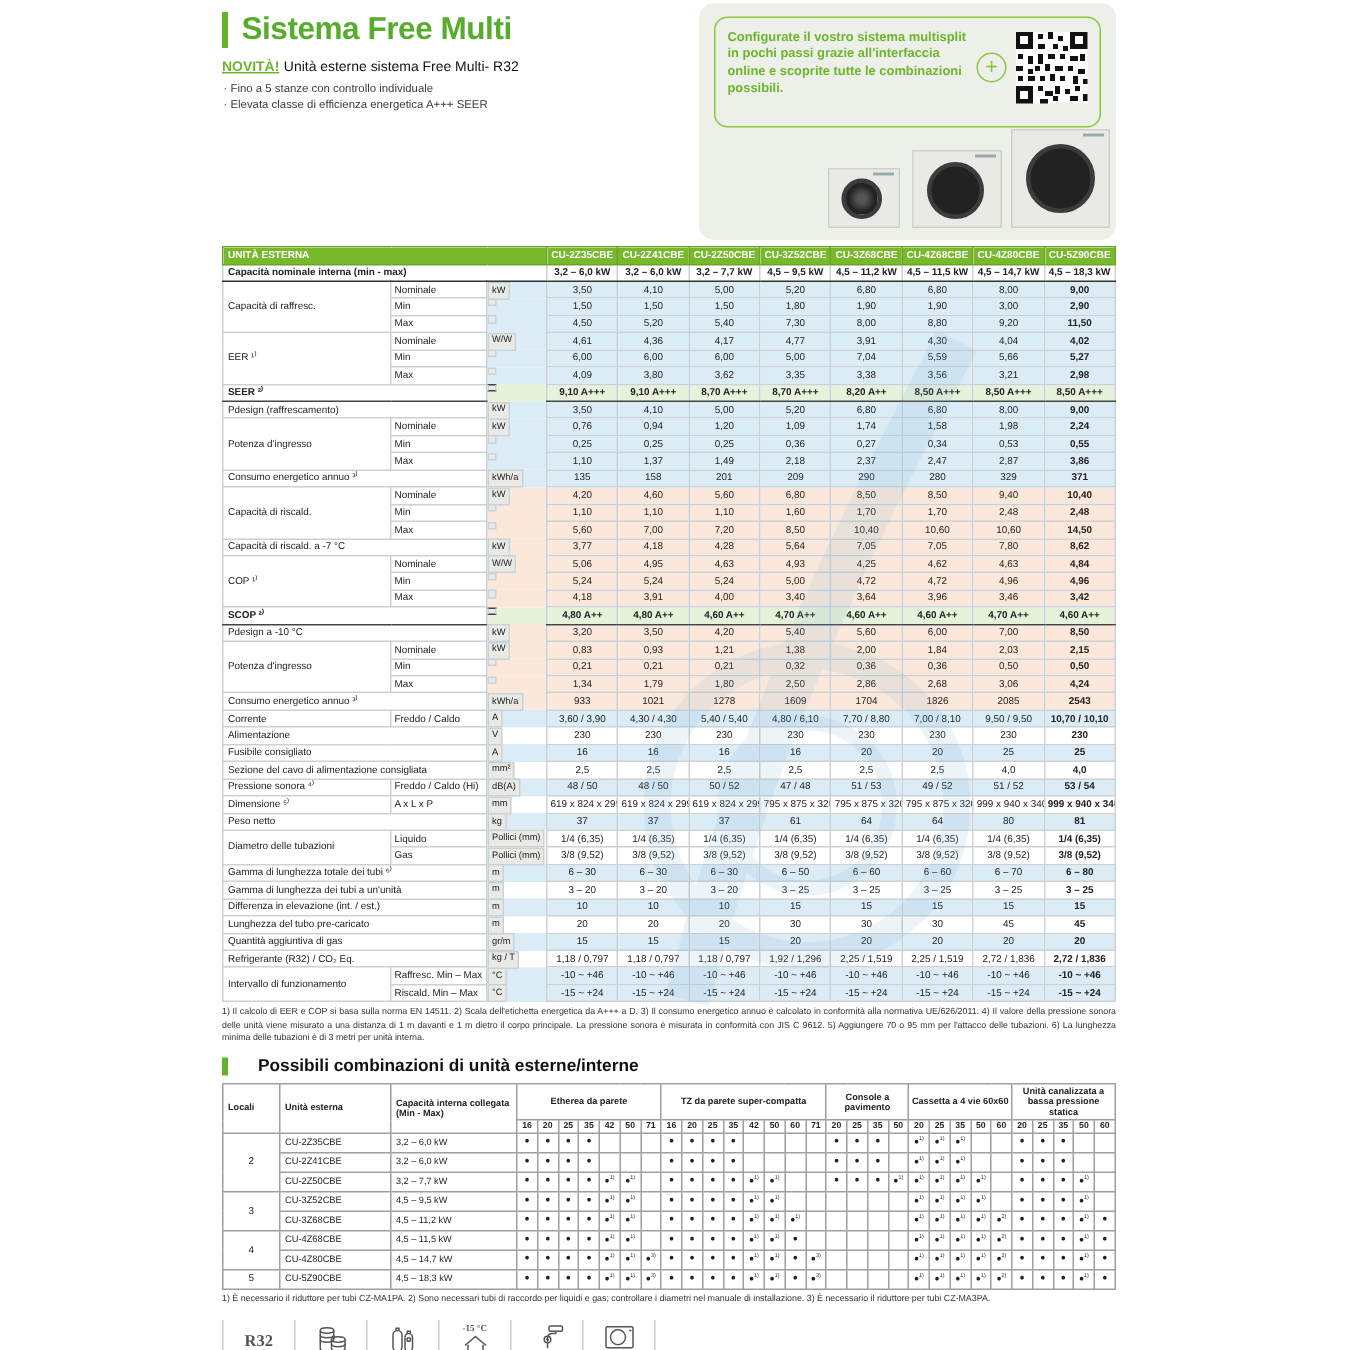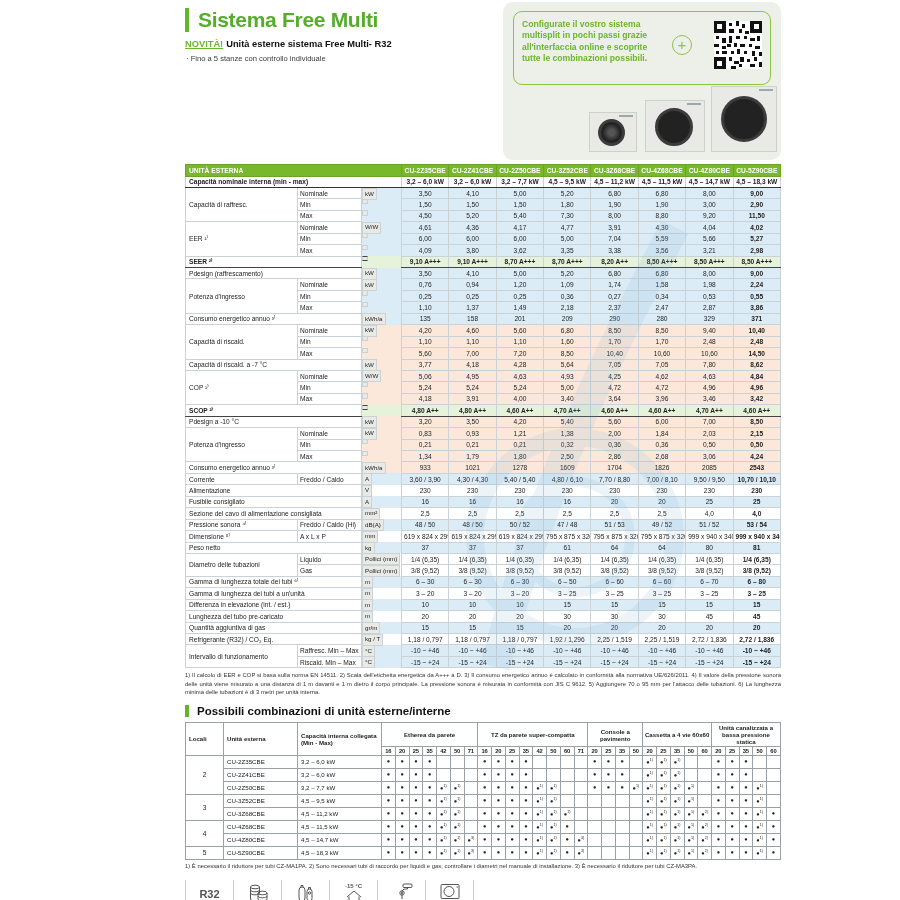--- a/index.html
+++ b/index.html
@@ -1,34 +1,34 @@
 <!DOCTYPE html>
 <html><head>
 <meta charset="utf-8">
 <style>
   html,body{margin:0;padding:0;background:#fff;}
   #page{position:relative;width:832px;height:900px;background:#fff;overflow:hidden;
-        font-family:"Liberation Sans",sans-serif;color:#222;margin-left:37px;}
+        font-family:"Liberation Sans",sans-serif;color:#222;}
   #content{position:absolute;left:148px;top:0;width:596px;}
 
   
   .header-block{position:relative;height:164px;}
   .title-wrap{position:absolute;left:0;top:8px;width:316px;}
   .main-title{margin:0;padding-left:9px;border-left:4px solid #64B32D;font-size:21px;
               font-weight:bold;color:#55AD2B;letter-spacing:-0.3px;}
   .subline{margin-top:7px;font-size:9.3px;}
   .nov{color:#6CB52D;font-weight:bold;margin-right:3px;text-decoration:underline;}
-  .subt{color:#111;font-weight:bold;}
+  .subt{color:#111;font-weight:normal;}
   ul.bullets{margin:5px 0 0 1px;padding:0;list-style:none;font-size:7.6px;color:#3A3A3A;line-height:1.4;}
   ul.bullets li{padding-left:7px;text-indent:-7px;}
   ul.bullets li::before{content:"· ";}
 
   .promo{position:absolute;left:318px;top:2px;width:278px;height:158px;background:#EDEFE9;border-radius:10px;}
   .promo-box{position:absolute;left:10px;top:9px;right:10px;height:74px;border:1.5px solid #8CC63F;
-             border-radius:9px;padding:7px 8px;box-sizing:border-box;display:flex;gap:22px;}
+             border-radius:9px;padding:7px 8px;box-sizing:border-box;display:flex;gap:6px;}
   .promo-text{flex:1;color:#6CB52D;font-weight:bold;font-size:8.6px;line-height:1.32;}
   .plus-icon{flex:0 0 20px;width:20px;height:20px;border:1.6px solid #8CC63F;border-radius:50%;
              color:#8CC63F;font-size:15px;line-height:18px;text-align:center;margin-top:16px;box-sizing:border-box;}
   .qr{width:48px;height:48px;margin-top:2px;}
   .unit{position:absolute;background:#E9EAE6;border:1px solid #CFD0CC;}
   .unit .fan{position:absolute;border-radius:50%;background:#222;border:3px solid #3C3C3C;box-sizing:border-box;}
   .unit .brand{position:absolute;right:3px;top:2px;width:14px;height:2px;background:#9AA;}
   .unit1{left:86px;bottom:8px;width:46px;height:38px;}
   .unit1 .fan{left:8px;top:6px;width:27px;height:27px;background:radial-gradient(circle,#555 0 20%,#222 60%);}
   .unit2{left:142px;bottom:8px;width:58px;height:50px;}
@@ -46,61 +46,62 @@
   .spec tr.head td{background:#77B82D;color:#fff;font-weight:bold;font-size:6.7px;border-color:#69A526;text-align:center;}
   .spec tr.head td.lbl{text-align:left;}
   .spec tr.cap td{font-weight:bold;border-top:1px solid #333;border-bottom:1px solid #333;}
   .spec tr.hl td{border-top:1px solid #444;border-bottom:1px solid #444;font-weight:bold;}
   .spec tr td:last-child{font-weight:bold;}
   .bg-b{background:#DCECF7;}.bg-p{background:#FBE8DA;}.bg-g{background:#E7F2DB;}.bg-w{background:#fff;}
 
   .fnote{margin-top:3px;font-size:5.9px;color:#333;line-height:1.4;width:596px;text-align:justify;}
 
   
-  .comb-title{margin-top:9px;border-left:4px solid #64B32D;padding-left:8px;font-size:11.5px;font-weight:bold;color:#111;}
+  .comb-title{margin-top:9px;border-left:4px solid #64B32D;padding-left:20px;font-size:11.5px;font-weight:bold;color:#111;}
   .comb{margin-top:5px;}
   .comb th,.comb td{border:0.5px solid #9AA0A3;padding:1px;font-size:6px;color:#222;}
   .comb th{font-weight:bold;font-size:6.1px;background:#fff;line-height:1.15;}
   .comb th.left{text-align:left;padding-left:3px;}
   .comb th.num{font-size:5.8px;padding:0.5px 0;}
   .comb td{text-align:center;height:10px;}
   .comb td.model{text-align:left;padding-left:3px;font-size:6.2px;}
   .comb td.capv{text-align:left;padding-left:3px;font-size:6.1px;}
   .comb td.loc{font-size:6.6px;}
   .comb td.dotc{font-size:5.6px;line-height:1;}
   .comb td.dotc sup{font-size:3.6px;}
   .comb .gs{border-left:1px solid #666;}
 
   .comb-note{margin-top:3px;font-size:5.9px;color:#333;}
 
   
   .badges{margin-top:11px;display:flex;align-items:stretch;border-left:1px solid #CCC;width:max-content;}
   .badge{border-right:1px solid #CCC;padding:3px 5px 2px;width:37px;display:flex;flex-direction:column;
          align-items:center;justify-content:flex-start;gap:1.5px;text-align:center;}
-  .badge .hl{font-size:10px;color:#555;font-weight:bold;line-height:1;}
+  .badge .hl{font-size:10px;color:#555;font-weight:bold;line-height:1;font-family:Liberation Serif, serif;}
   .badge .hl.small{font-size:6px;}
   .badge svg{display:block;}
 
   
   .wm{position:absolute;left:388px;top:222px;opacity:0.14;pointer-events:none;z-index:6;}
 </style>
 </head>
 <body>
 
 <div id="page">
   <div id="content">
 
     <div class="header-block">
       <div class="title-wrap">
         <h1 class="main-title">Sistema Free Multi</h1>
         <div class="subline">
           <span class="nov">NOVITÀ!</span><span class="subt">Unità esterne sistema Free Multi- R32</span>
         </div>
         <ul class="bullets">
           <li>Fino a 5 stanze con controllo individuale</li>
+          <li>Elevata classe di efficienza energetica A+++ SEER</li>
         </ul>
       </div>
 
       <div class="promo">
         <div class="promo-box">
           <div class="promo-text">Configurate il vostro sistema multisplit in pochi passi grazie all'interfaccia online e scoprite tutte le combinazioni possibili.</div>
           <div class="plus-icon">+</div>
           <svg class="qr" viewBox="0 0 29 29" shape-rendering="crispEdges">
             <rect width="29" height="29" fill="#fff"></rect>
             <g fill="#111">

